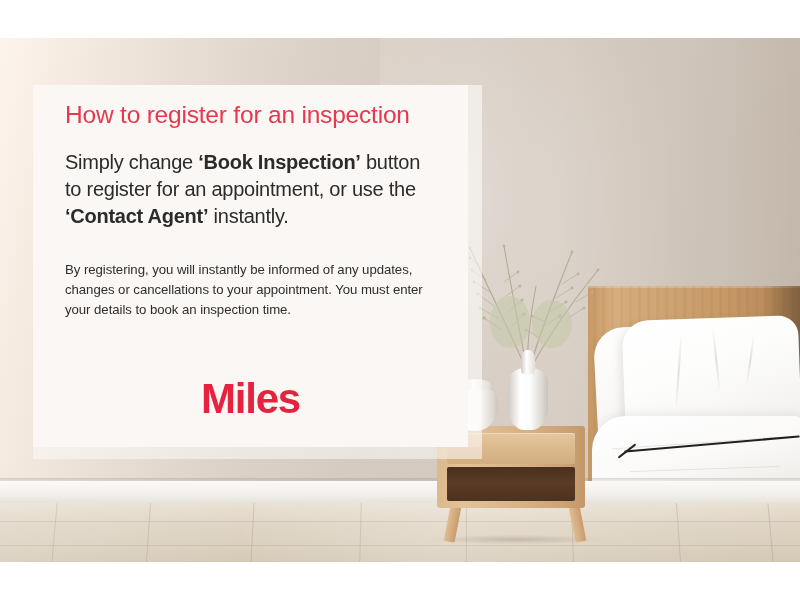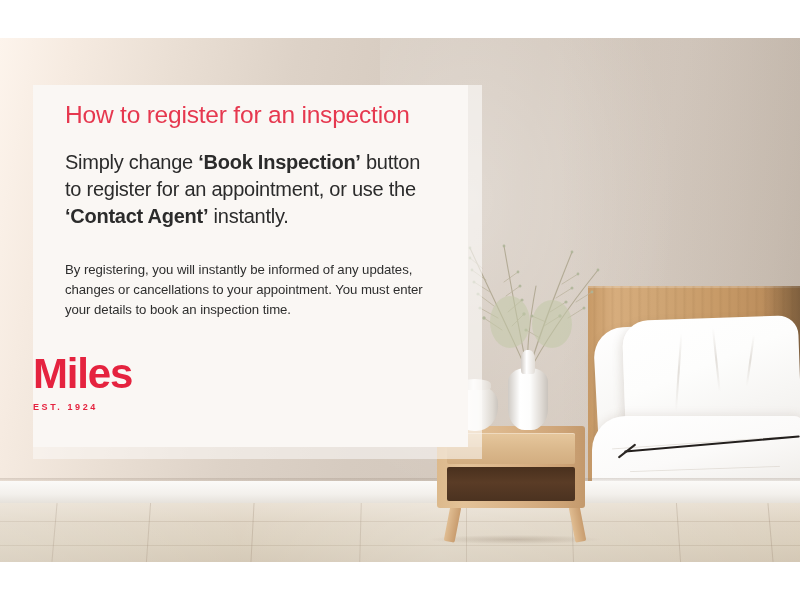--- a/index.html
+++ b/index.html
@@ -326,23 +326,23 @@
     letter-spacing: -0.05px;
     max-width: 372px;
   }
   .note { margin: 0; }
   .note b { font-weight: 700; }
 
   
   .logo-wrap {
     position: absolute;
     left: 0;
-    top: 268px;
+    top: 293px;
     width: 435px;
-    text-align: left;
+    text-align: center;
   }
   .logo-word {
     font-size: 42px;
     font-weight: 700;
     color: #e5233f;
     letter-spacing: -1.2px;
     line-height: 42px;
   }
   .logo-est {
     margin-top: 7px;
@@ -486,17 +486,16 @@
 
       <p class="lede"><span>Simply change </span><b>‘Book Inspection’</b><span> button to register for an appointment, or use the </span><b>‘Contact Agent’</b><span> instantly.</span></p>
 
       <p class="body-copy">By registering, you will instantly be informed of any updates, changes or cancellations to your appointment. You must enter your details to book an inspection time.</p>
 
 
     </div>
 
     <div class="logo-wrap">
       <div class="logo-word">Miles</div>
-      <div class="logo-est">EST. 1924</div>
     </div>
   </div>
 
 </div>
 
 </body></html>

